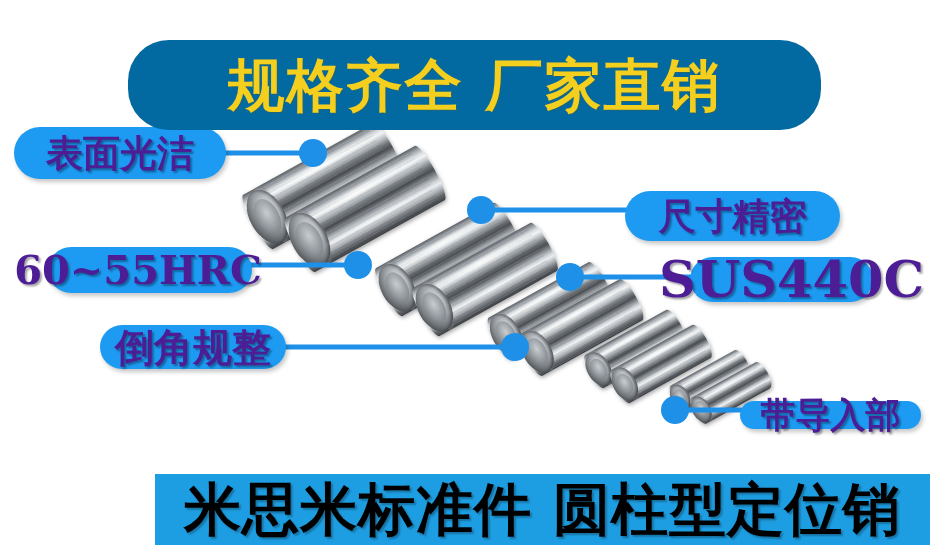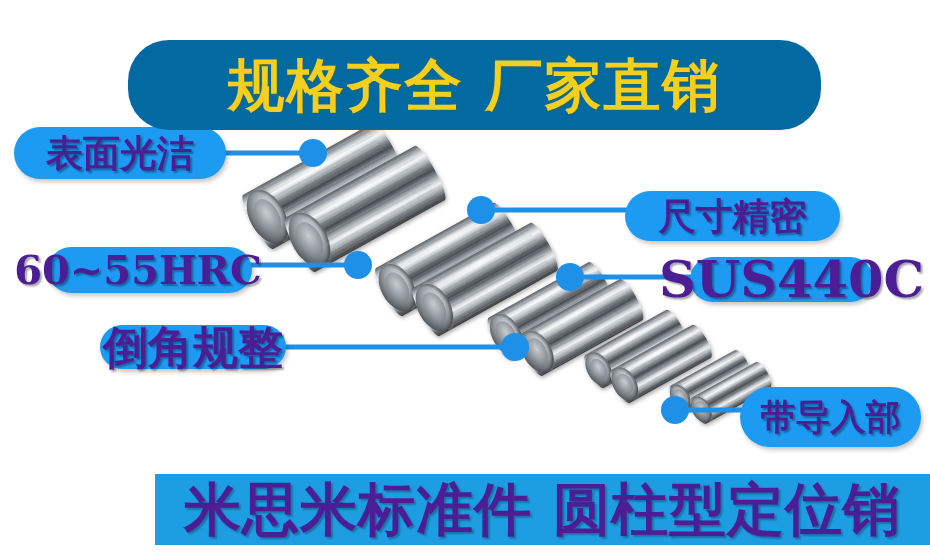--- a/index.html
+++ b/index.html
@@ -23,21 +23,21 @@
     font-family:"DejaVu Sans","Liberation Sans",sans-serif;
     text-shadow:1px 1px 0 rgba(120,90,0,.25);
   }
   .bottom-banner{
     position:absolute;left:155px;top:474px;width:775px;height:71px;
     background:#1e9ee2;
     z-index:6;
     display:flex;align-items:center;justify-content:center;
   }
   .bottom-banner-text{
-    color:#4c1d95;font-size:57px;font-weight:bold;letter-spacing:1px;
+    color:#000000;font-size:57px;font-weight:bold;letter-spacing:1px;
     white-space:nowrap;line-height:1;
     font-family:"DejaVu Sans","Liberation Sans",sans-serif;
     text-shadow:2px 2px 2px rgba(0,0,0,.28);
   }
 
   
   .pill{
     position:absolute;background:#1d9bf3;border-radius:999px;
     display:flex;align-items:center;justify-content:center;
     box-shadow:2px 3px 4px rgba(0,0,0,.22);
@@ -55,22 +55,22 @@
   
   #pill-surface      {left:14px; top:127px; width:212px;height:52px;}
   #pill-surface .pill-text      {font-size:37px;}
   #pill-hardness     {left:48px; top:247px; width:204px;height:46px;}
   #pill-hardness .pill-text     {font-size:40px;position:relative;left:-12px;}
   #pill-precision    {left:625px;top:191px; width:215px;height:50px;}
   #pill-precision .pill-text    {font-size:37px;}
   #pill-material     {left:690px;top:257px; width:183px;height:45px;}
   #pill-material .pill-text     {font-size:51px;position:relative;left:10px;}
   #pill-chamfer      {left:100px;top:325px; width:186px;height:44px;}
-  #pill-chamfer .pill-text      {font-size:45px;}
-  #pill-lead         {left:740px;top:387px; width:181px;height:60px;}
+  #pill-chamfer .pill-text      {font-size:39px;}
+  #pill-lead         {left:740px;top:401px; width:181px;height:28px;}
   #pill-lead .pill-text         {font-size:35px;}
 
   
   #leaders{position:absolute;left:0;top:0;width:930px;height:558px;z-index:4;}
 
   
   #pins{position:absolute;left:0;top:0;width:930px;height:558px;z-index:3;}
   .pin{
     position:absolute;transform-origin:50% 50%;
   }

